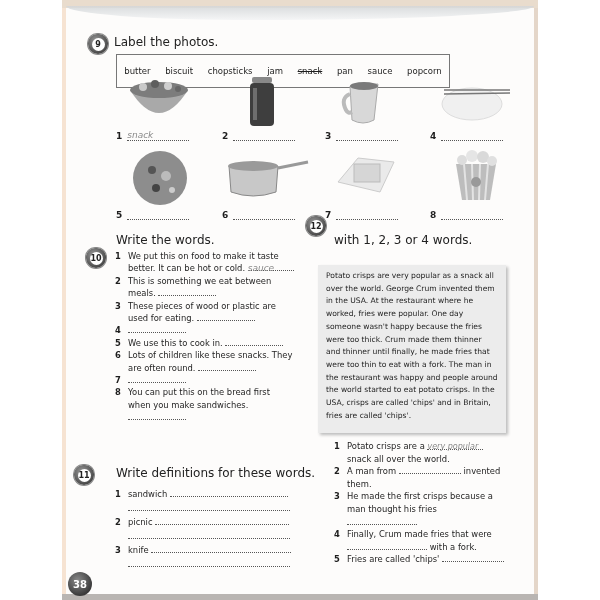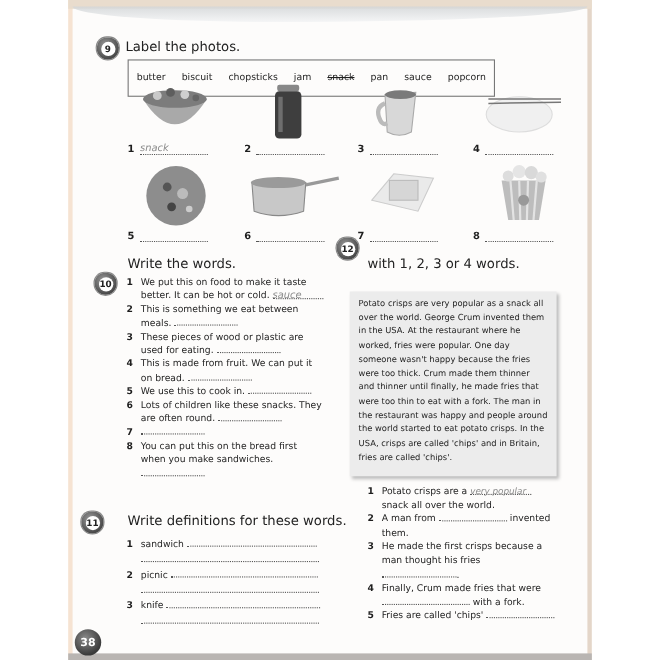--- a/index.html
+++ b/index.html
@@ -126,21 +126,21 @@
 
 <div class="badge" style="left:86px;top:232px;margin-top:16px;">
     <span>10</span>
   </div>
 <div class="h" style="left:116px;top:233px;">Write the words.</div>
 
 <div class="list" style="left:115px;top:250px;width:180px">
   <div class="it"><b>1</b><span>We put this on food to make it taste better. It can be hot or cold.</span> <span class="fill hand" style="width:46px">sauce</span></div>
   <div class="it"><b>2</b><span>This is something we eat between meals.</span> <span class="fill" style="width:58px"></span></div>
   <div class="it"><b>3</b><span>These pieces of wood or plastic are used for eating.</span> <span class="fill" style="width:58px"></span></div>
-  <div class="it"><b>4</b><span>This is made from fruit. We can put it on bread.</span> <span class="fill" style="width:58px"></span></div>
+  <div class="it"><b>4</b> <span class="fill" style="width:58px"></span></div>
   <div class="it"><b>5</b><span>We use this to cook in.</span> <span class="fill" style="width:58px"></span></div>
   <div class="it"><b>6</b><span>Lots of children like these snacks. They are often round.</span> <span class="fill" style="width:58px"></span></div>
   <div class="it"><b>7</b> <span class="fill" style="width:58px"></span></div>
   <div class="it"><b>8</b><span>You can put this on the bread first when you make sandwiches.</span> <span class="fill" style="width:58px"></span></div>
 </div>
 
 <div class="badge" style="left:74px;top:465px;">
     <span>11</span>
   </div>
 <div class="h" style="left:116px;top:466px;">Write definitions for these words.</div>

